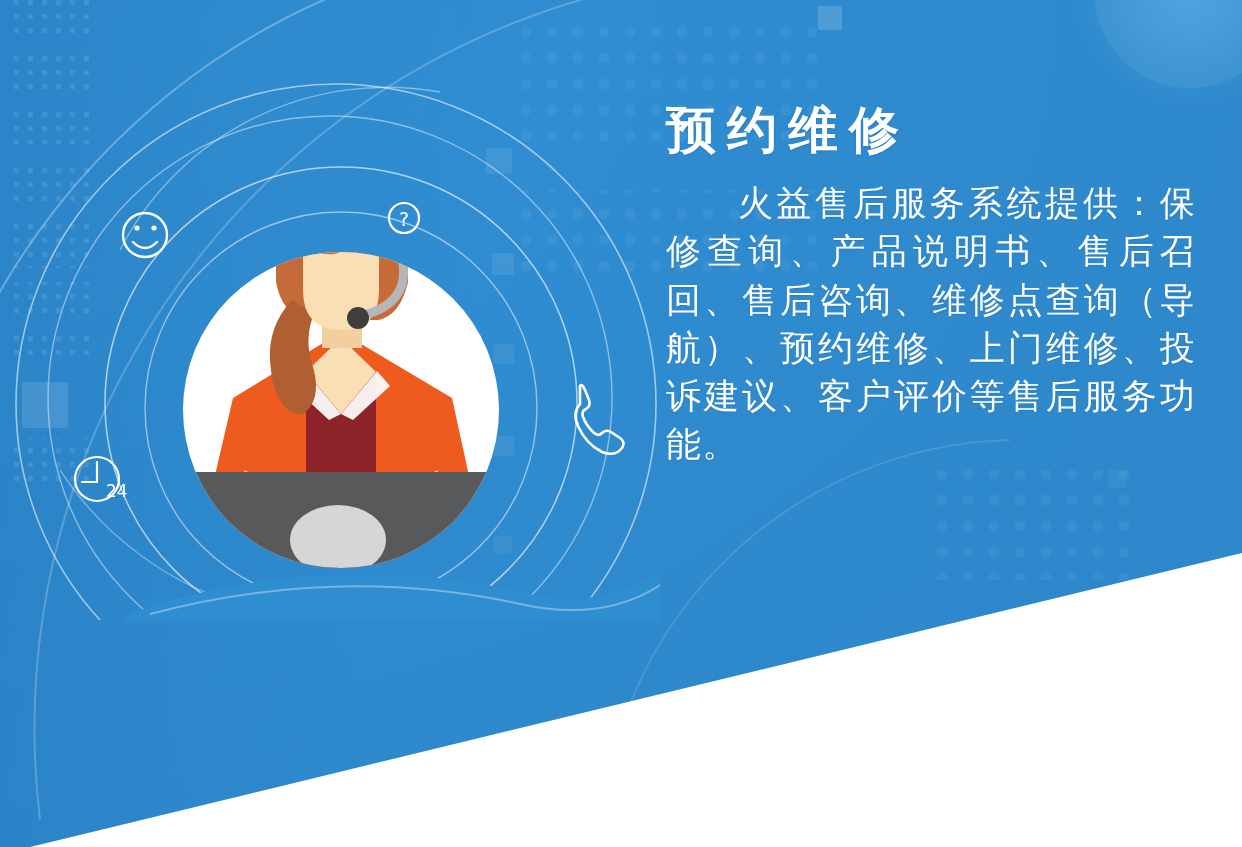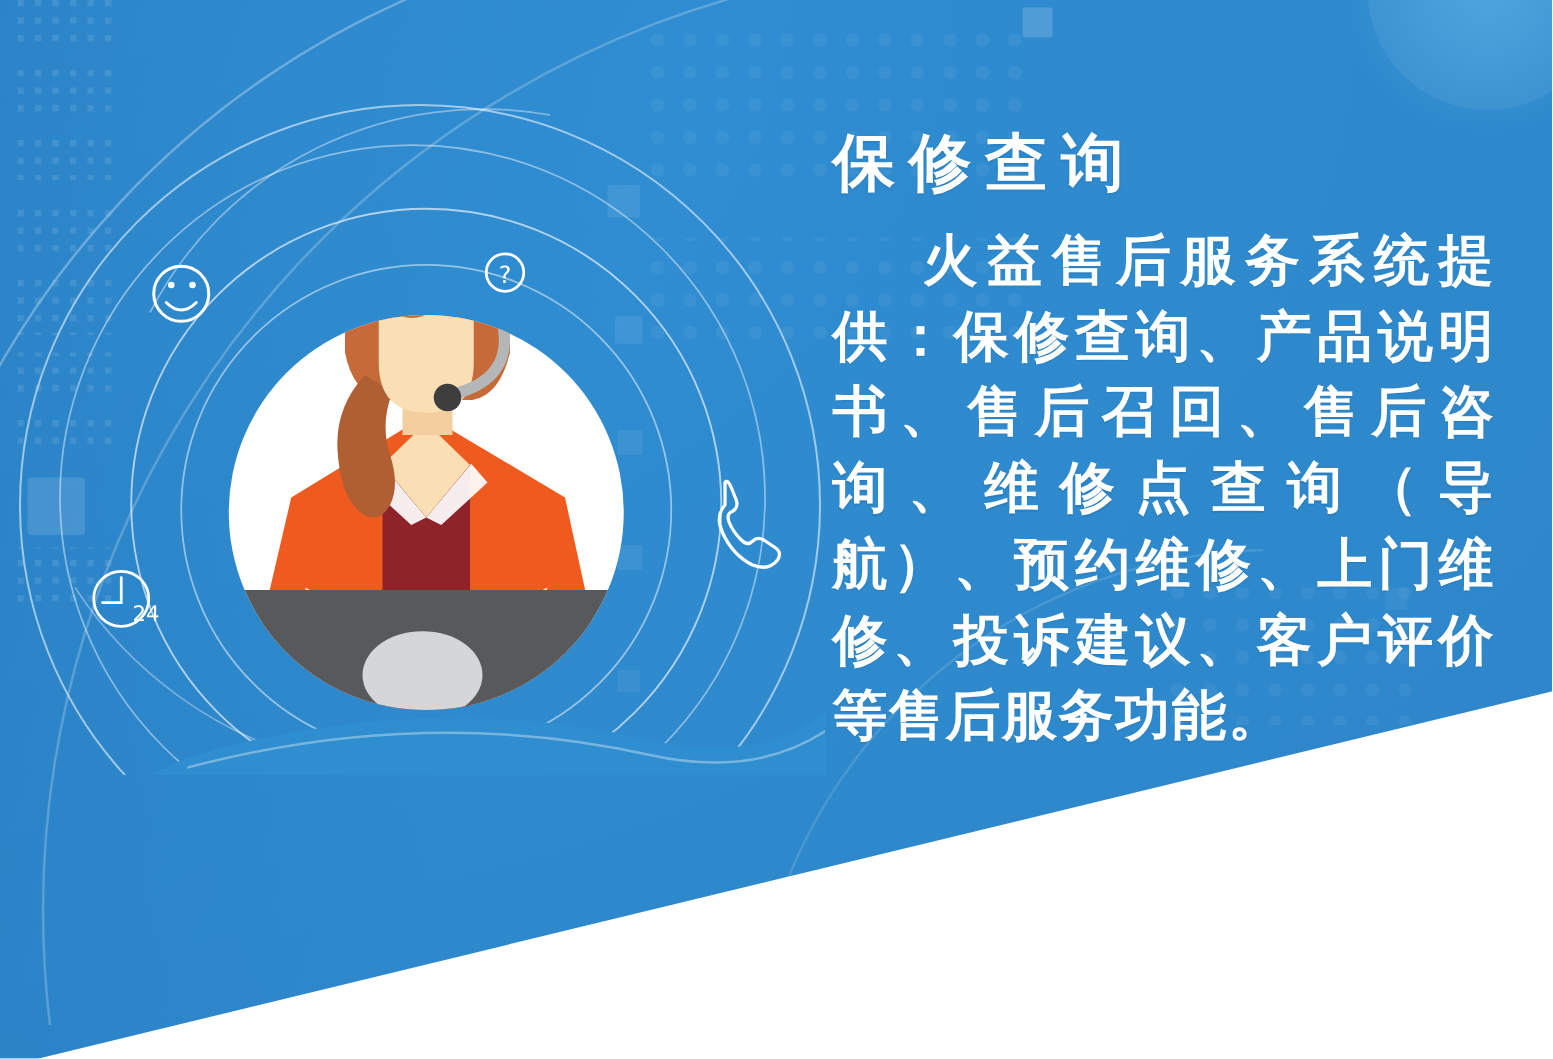--- a/index.html
+++ b/index.html
@@ -65,28 +65,28 @@
     margin: 0;
     font-size: 50px;
     line-height: 1.06;
     font-weight: 700;
     color: #ffffff;
     letter-spacing: 11px;
     text-shadow: 0 1px 2px rgba(20,70,110,0.22);
   }
   .body-copy {
     margin: 22px 0 0 0;
-    font-size: 44px;
+    font-size: 35px;
     line-height: 1.38;
     color: #ffffff;
     text-align: justify;
     text-align-last: left;
     text-indent: 72px;
     letter-spacing: 1.2px;
-    font-weight: 700;
+    font-weight: 400;
     text-shadow: 0 1px 1px rgba(20,70,110,0.16);
   }
 </style>
 </head>
 <body>
 
 <div id="stage">
 
   <div class="bg-plate"></div>
 
@@ -226,17 +226,17 @@
         <text x="106" y="497" font-family="'DejaVu Sans','Liberation Sans',sans-serif" font-size="17" fill="#ffffff">24</text>
       </g>
 
       <g>
         <path d="M 580 404 q -8 9 -2 22 q 8 18 24 26 q 13 5 20 -4 q 4 -6 -2 -10 l -9 -6 q -5 -3 -9 1 q -4 4 -9 -1 q -7 -7 -10 -15 q -2 -6 3 -8 q 5 -3 3 -9 l -4 -10 q -3 -7 -5 -4 Z" fill="none" stroke="#ffffff" stroke-width="2.6" stroke-linejoin="round"></path>
       </g>
     </svg>
   </div>
 
   <div class="text-col">
-    <h1 class="headline">保修查询</h1>
+    <h1 class="headline">预约维修</h1>
     <p class="body-copy">火益售后服务系统提供：保修查询、产品说明书、售后召回、售后咨询、维修点查询（导航）、预约维修、上门维修、投诉建议、客户评价等售后服务功能。</p>
   </div>
 
 </div>
 
 </body></html>

